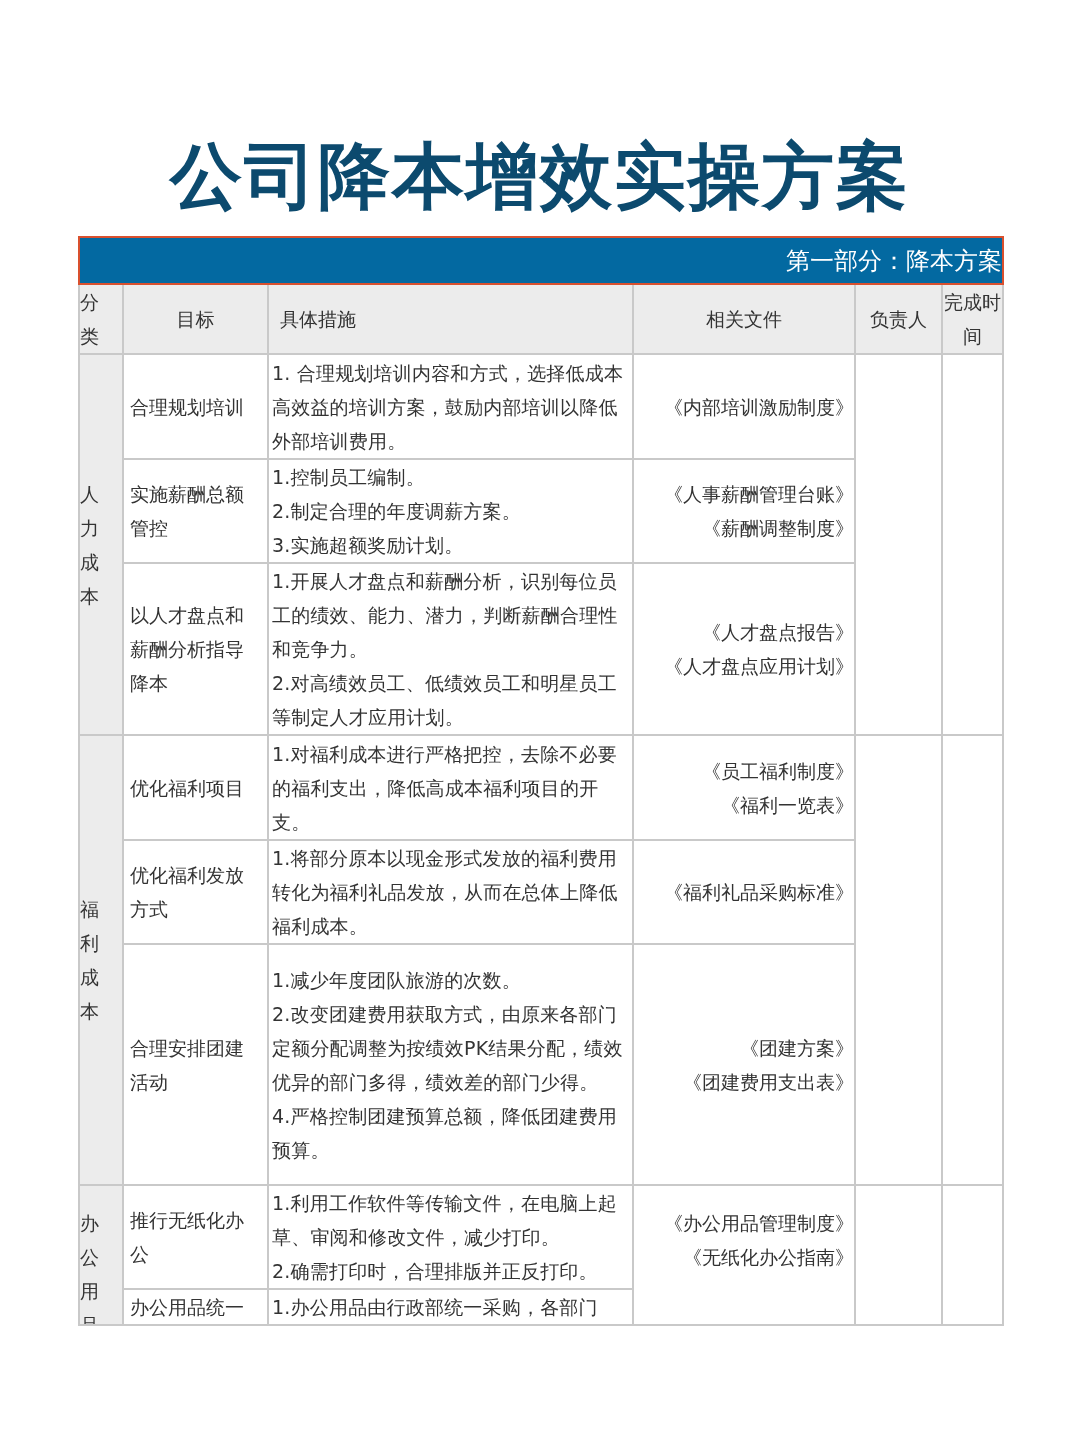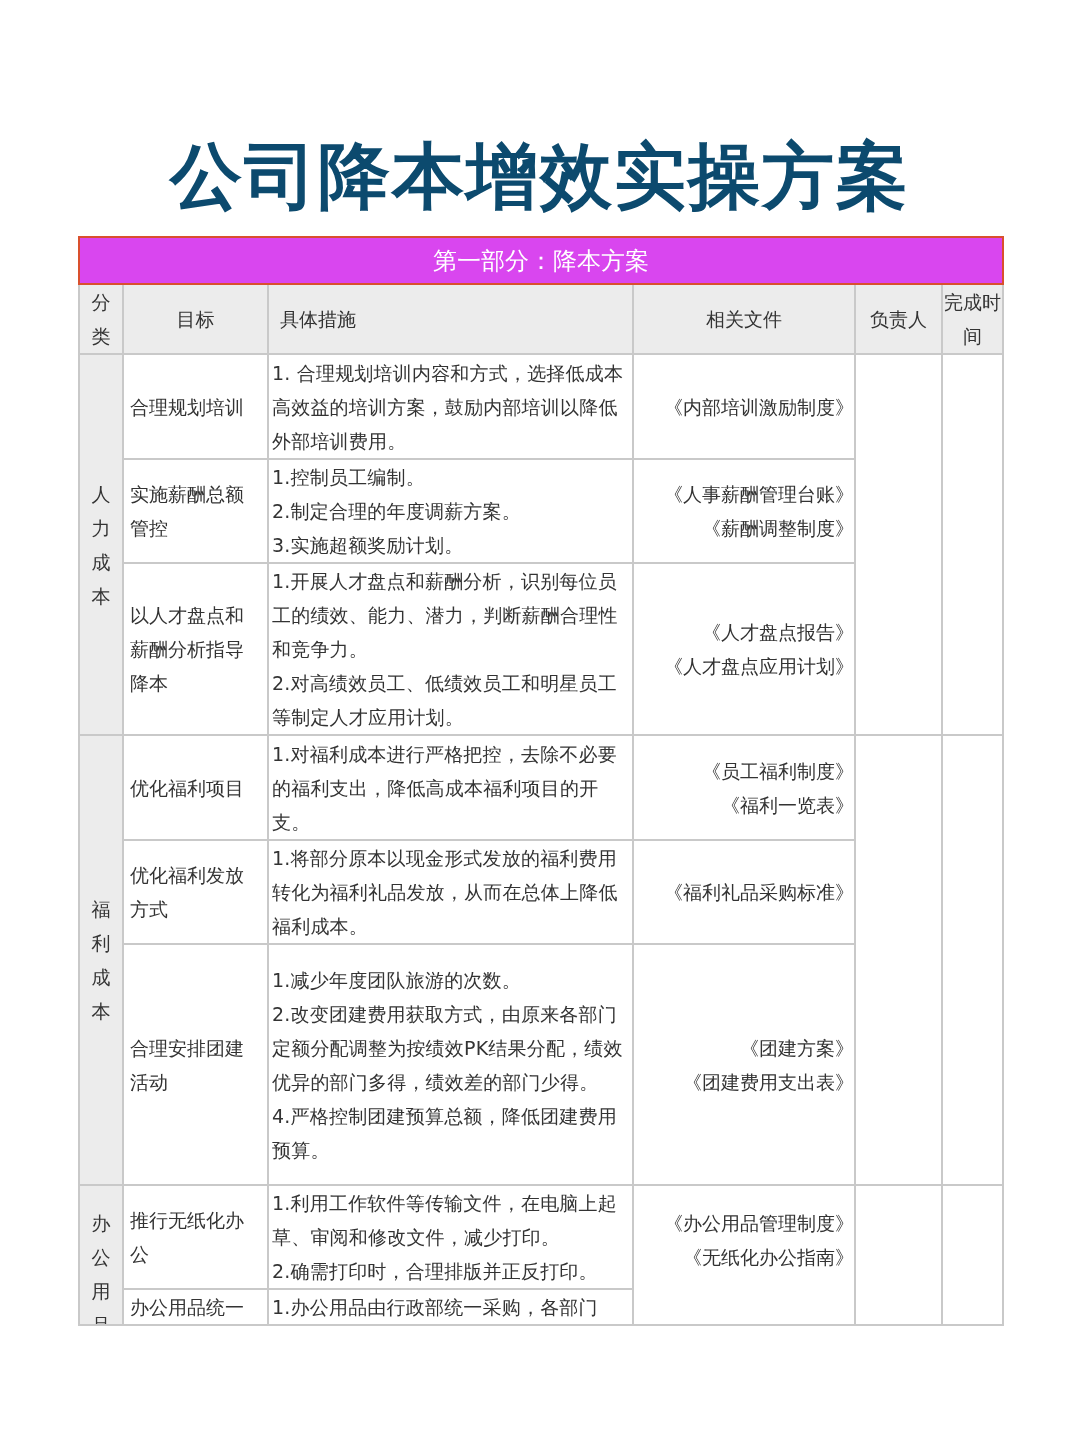--- a/index.html
+++ b/index.html
@@ -40,36 +40,36 @@
     border: 2px solid #c9c9c9;
     padding: 0;
     font-size: 19px;
     line-height: 34px;
     font-weight: normal;
     color: #333333;
     vertical-align: middle;
     overflow: hidden;
   }
   .banner {
-    background: #d946ef;
+    background: #0369a1;
     color: #ffffff !important;
     font-size: 24px !important;
     height: 45px;
-    text-align: center;
+    text-align: right;
     border-color: #d9502e !important;
   }
   .hdr {
     background: #ececec;
     height: 66px;
     text-align: center;
   }
   .hdr.left { text-align: left; padding-left: 11px; }
   .cat {
     background: #ececec;
-    text-align: center;
+    text-align: left;
     width: 40px;
   }
   .cat .vert {
     display: inline-block;
     width: 22px;
     word-break: break-all;
     line-height: 34px;
     font-size: 19px;
   }
   .goal {

